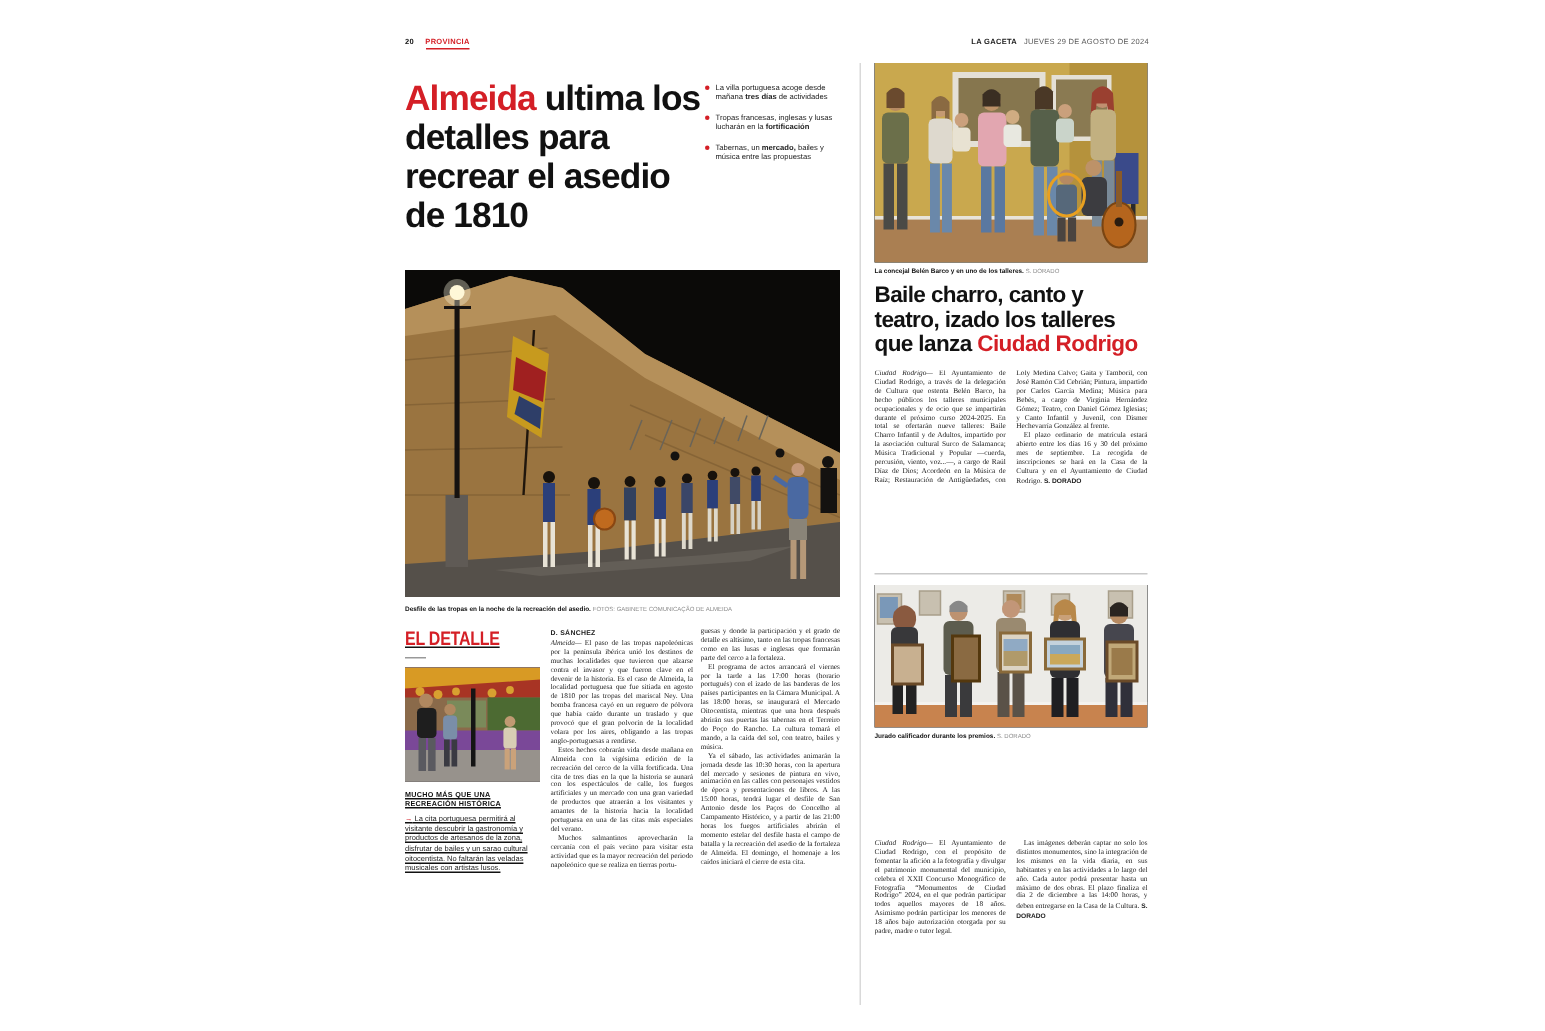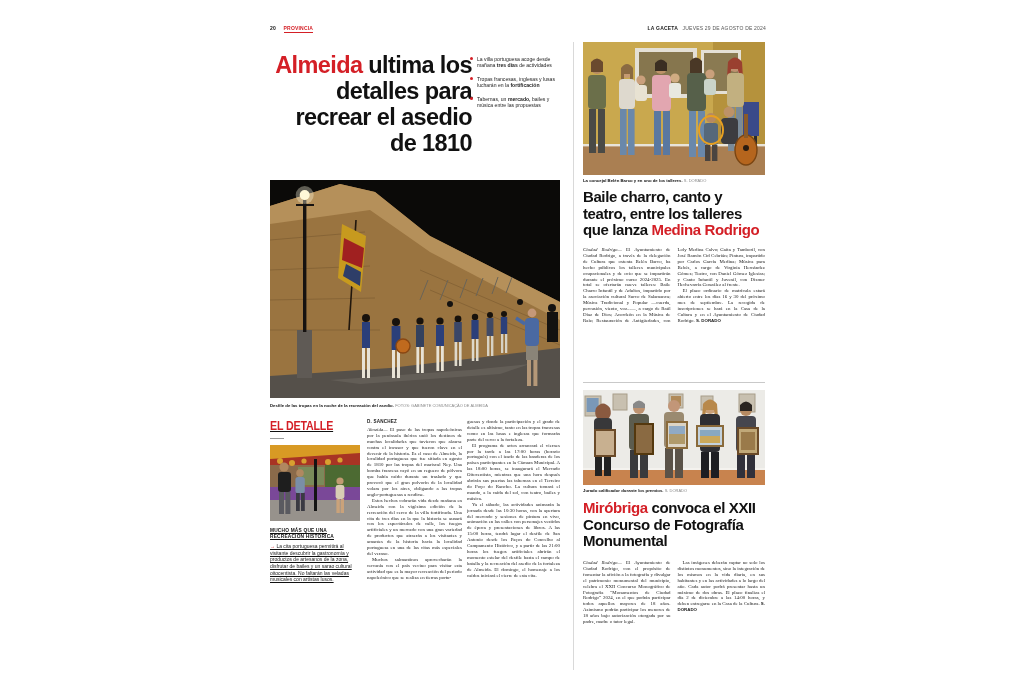--- a/index.html
+++ b/index.html
@@ -12,21 +12,21 @@
   .ph{left:0;top:0;width:496px;height:10px;font-size:5px;letter-spacing:.2px;}
   .ph-left{left:0;top:0;font-weight:bold;}
   .ph-num{color:#111;margin-right:6px;}
   .ph-section{color:#d41f26;border-bottom:1.5px solid #d41f26;padding-bottom:1px;}
   .ph-right{right:0;top:0;text-align:right;color:#222;}
   .ph-masthead{font-weight:bold;margin-right:3px;}
   .ph-date{color:#555;}
 
   
   .hl1{left:0;top:27px;width:202px;font-weight:bold;font-size:23.5px;line-height:26px;
-       letter-spacing:-.6px;color:#111;text-align:right;}
+       letter-spacing:-.6px;color:#111;}
   .red{color:#d41f26;}
 
   
   .deck{left:200px;top:31px;width:90px;font-size:5.1px;line-height:6px;color:#222;}
   .deck-item{margin-bottom:8px;position:relative;padding-left:7px;}
   .deck-dot{position:absolute;left:0;top:1px;width:3.2px;height:3.2px;border-radius:50%;
             background:#d41f26;}
   .b{font-weight:bold;}
 
   
@@ -309,21 +309,21 @@
           <ellipse cx="163" cy="108" rx="11" ry="15" fill="#b5651d" stroke="#7a4512" stroke-width="1.4"></ellipse>
           <rect x="161" y="72" width="4" height="24" fill="#8a5a28"></rect>
           <circle cx="163" cy="106" r="3" fill="#2a1c10"></circle>
         </g>
       </svg>
     </div>
     <div class="abs cap" style="left:313px;top:153px;width:182px;">
       <span class="cap-b">La concejal Belén Barco y en uno de los talleres.</span>
       <span class="cap-credit">S. DORADO</span>
     </div>
-    <h2 class="abs hl2" style="left:313px;top:164px;width:184px;margin:0;"><span>Baile charro, canto y teatro, entre los talleres que lanza </span><span class="red">Medina Rodrigo</span></h2>
+    <h2 class="abs hl2" style="left:313px;top:164px;width:184px;margin:0;"><span>Baile charro, canto y teatro, izado los talleres que lanza </span><span class="red">Ciudad Rodrigo</span></h2>
     <div class="abs bodytext twocol" style="left:313px;top:222px;width:182px;height:132px;overflow:hidden;">
       <p><span class="lead-loc">Ciudad Rodrigo—</span><span> El Ayuntamiento de Ciudad Rodrigo, a través de la delegación de Cultura que ostenta Belén Barco, ha hecho públicos los talleres municipales ocupacionales y de ocio que se impartirán durante el próximo curso 2024-2025. En total se ofertarán nueve talleres: Baile Charro Infantil y de Adultos, impartido por la asociación cultural Surco de Salamanca; Música Tradicional y Popular —cuerda, percusión, viento, voz...—, a cargo de Raúl Díaz de Dios; Acordeón en la Música de Raíz; Restauración de Antigüedades, con Loly Medina Calvo; Gaita y Tamboril, con José Ramón Cid Cebrián; Pintura, impartido por Carlos García Medina; Música para Bebés, a cargo de Virginia Hernández Gómez; Teatro, con Daniel Gómez Iglesias; y Canto Infantil y Juvenil, con Dismer Hechevarría González al frente.</span></p>
       <p><span>El plazo ordinario de matrícula estará abierto entre los días 16 y 30 del próximo mes de septiembre. La recogida de inscripciones se hará en la Casa de la Cultura y en el Ayuntamiento de Ciudad Rodrigo. </span><span class="sig">S. DORADO</span></p>
     </div>
 
     <div class="abs photo" style="left:313px;top:365px;width:182px;height:95px;">
       <svg width="182" height="95" viewBox="0 0 182 95">
         <rect width="182" height="95" fill="#ecebe7"></rect>
         <g fill="#c8c0b0" stroke="#a89e8a" stroke-width="1">
           <rect x="2" y="6" width="16" height="20"></rect>
@@ -372,20 +372,19 @@
             <rect x="164" y="62" width="8" height="26" fill="#30303a"></rect>
           <rect x="155" y="38" width="20" height="26" fill="#c0a878" stroke="#6a4a28" stroke-width="2"></rect>
           <rect x="158" y="42" width="14" height="18" fill="#9a7a4a"></rect>
         </g>
       </svg>
     </div>
     <div class="abs cap" style="left:313px;top:463px;width:182px;">
       <span class="cap-b">Jurado calificador durante los premios.</span>
       <span class="cap-credit">S. DORADO</span>
     </div>
-    <h2 class="abs hl2" style="left:313px;top:475px;width:184px;margin:0;"><span class="red">Miróbriga</span><span> convoca el XXII Concurso de Fotografía Monumental</span></h2>
     <div class="abs bodytext twocol" style="left:313px;top:535px;width:182px;height:110px;overflow:hidden;">
       <p><span class="lead-loc">Ciudad Rodrigo—</span><span> El Ayuntamiento de Ciudad Rodrigo, con el propósito de fomentar la afición a la fotografía y divulgar el patrimonio monumental del municipio, celebra el XXII Concurso Monográfico de Fotografía “Monumentos de Ciudad Rodrigo” 2024, en el que podrán participar todos aquellos mayores de 18 años. Asimismo podrán participar los menores de 18 años bajo autorización otorgada por su padre, madre o tutor legal.</span></p>
       <p><span>Las imágenes deberán captar no solo los distintos monumentos, sino la integración de los mismos en la vida diaria, en sus habitantes y en las actividades a lo largo del año. Cada autor podrá presentar hasta un máximo de dos obras. El plazo finaliza el día 2 de diciembre a las 14:00 horas, y deben entregarse en la Casa de la Cultura. </span><span class="sig">S. DORADO</span></p>
     </div>
 
   </div>
 </div>
 
 </body></html>

